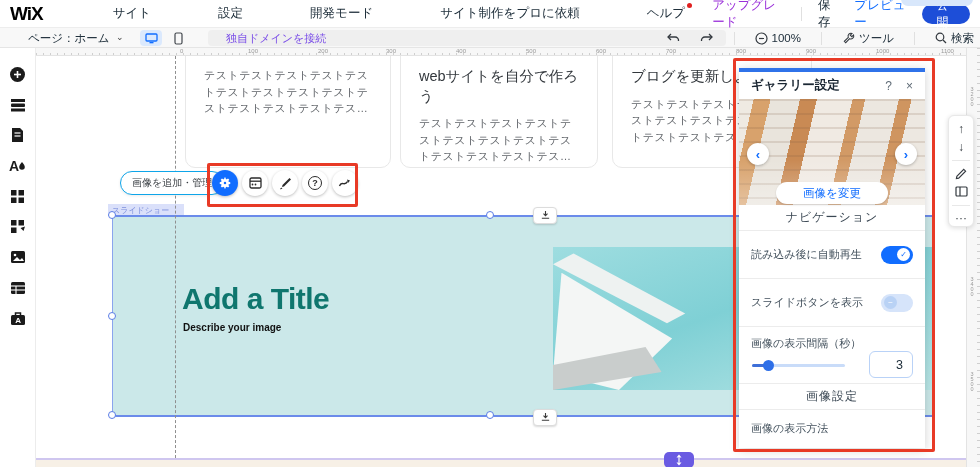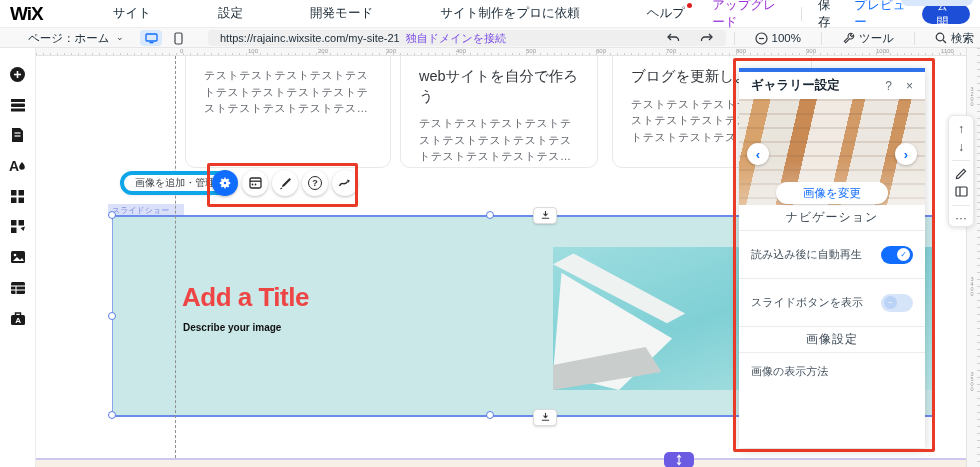--- a/index.html
+++ b/index.html
@@ -61,21 +61,21 @@
   .card { position:absolute; top:-14px; height:126px; background:#fff; border:1px solid #e8e8e8; border-radius:10px;
     padding:24px 18px 0 18px; z-index:1; }
   .card-1 { left:149px; width:206px; }
   .card-2 { left:364px; width:198px; }
   .card-3 { left:576px; width:200px; }
   .card-title { font-size:14.5px; color:#32373c; margin-bottom:9px; line-height:1.35; }
   .card-body { font-size:11px; color:#5f6368; line-height:1.5; letter-spacing:.5px;
     display:-webkit-box; -webkit-line-clamp:3; -webkit-box-orient:vertical; overflow:hidden; }
   
   .tooltip-pill { position:absolute; left:84px; top:115px; height:24px; padding:0 11px; background:#fff;
-    border:4px solid #0ea5e9; border-radius:12px; display:flex; align-items:center; font-size:10px;
+    border:1px solid #0ea5e9; border-radius:12px; display:flex; align-items:center; font-size:10px;
     color:#383d42; z-index:6; box-shadow:0 1px 3px rgba(0,0,0,.08); white-space:nowrap; }
   .el-toolbar { position:absolute; left:176px; top:114px; display:flex; gap:4px; z-index:6; }
   .circ { width:26px; height:26px; border-radius:50%; background:#fff; box-shadow:0 1px 3px rgba(0,0,0,.25);
     display:flex; align-items:center; justify-content:center; }
   .circ.active { background:#116dff; }
   .help-glyph { width:14px; height:14px; border:1.4px solid #2b2b2b; border-radius:50%; font-size:9px; font-weight:bold;
     display:flex; align-items:center; justify-content:center; color:#2b2b2b; }
   .redbox { position:absolute; border:3px solid #e83a26; z-index:7; border-radius:2px; }
   .redbox-toolbar { left:171px; top:107px; width:151px; height:44px; }
   
@@ -84,21 +84,21 @@
     overflow:hidden; white-space:nowrap; }
   .g-teal { position:absolute; left:76px; top:160px; width:821px; height:200px; background:#cbe8e9; z-index:1;
     border-left:1px solid #8aa4ee; }
   .sel-line { position:absolute; left:76px; width:821px; height:2px; background:#6b8bea; z-index:3; }
   .sel-top { top:159px; } .sel-bot { top:359px; }
   .handle { position:absolute; width:8px; height:8px; background:#fff; border:1.5px solid #5a7de6;
     border-radius:50%; z-index:6; }
   .stretch-btn { position:absolute; left:497px; width:24px; height:17px; background:#fff; border:1px solid #dcdcdc;
     border-radius:4px; z-index:6; display:flex; align-items:center; justify-content:center;
     box-shadow:0 1px 2px rgba(0,0,0,.15); }
-  .g-title { position:absolute; left:146px; top:226px; font-size:26px; font-weight:bold; color:#ef4444;
+  .g-title { position:absolute; left:146px; top:226px; font-size:30px; font-weight:bold; color:#0f766e;
     letter-spacing:-.5px; z-index:2; }
   .g-sub { position:absolute; left:147px; top:266px; font-size:10px; font-weight:bold; color:#111; z-index:2; }
   .g-img { position:absolute; left:517px; top:191px; width:380px; height:143px; z-index:2; overflow:hidden;
     background:linear-gradient(160deg,#9edde0 0%,#7fd0d5 45%,#b9e6e6 100%); }
   .g-s1 { position:absolute; left:0; top:0; width:60%; height:75%; background:#eef2f1;
     clip-path:polygon(0 16%, 9% 6%, 58% 62%, 50% 71%); }
   .g-s2 { position:absolute; left:0; top:18%; width:56%; height:82%; background:#f4f6f5;
     clip-path:polygon(4% 0, 56% 56%, 31% 100%, 0 86%); }
   .g-s3 { position:absolute; left:0; bottom:0; width:42%; height:30%; background:#c9cdcc;
     clip-path:polygon(0 42%, 58% 0, 68% 58%, 0 100%); }
@@ -190,21 +190,20 @@
         <rect x="1" y="1" width="11" height="7" rx="1" fill="none" stroke="#116dff" stroke-width="1.3"></rect>
         <rect x="4.5" y="9" width="4" height="1.3" fill="#116dff"></rect>
       </svg>
     </div>
     <div class="dev-icon mobile-btn">
       <svg width="9" height="13" viewBox="0 0 9 13">
         <rect x="1" y="1" width="7" height="11" rx="1.5" fill="none" stroke="#42474d" stroke-width="1.2"></rect>
       </svg>
     </div>
     <div class="url-pill">
-      <span class="url-text">https://rajainc.wixsite.com/my-site-21</span>
       <span class="domain-link">独自ドメインを接続</span>
     </div>
     <div class="nav-right">
       <span class="nav-ic">
         <svg width="14" height="12" viewBox="0 0 14 12">
           <path d="M5 2 L2 5 L5 8" fill="none" stroke="#33393f" stroke-width="1.3"></path>
           <path d="M2 5 h7 a3.5 3.5 0 0 1 3.5 4" fill="none" stroke="#33393f" stroke-width="1.3"></path>
         </svg>
       </span>
       <span class="nav-ic">
@@ -436,20 +435,28 @@
       <span class="toggle on">
         <span class="knob">✓</span>
       </span>
     </div>
     <div class="p-row">
       <span class="lbl">スライドボタンを表示</span>
       <span class="toggle off">
         <span class="knob">−</span>
       </span>
     </div>
+    <div class="slider-block">
+      <div class="slider-lbl">画像の表示間隔（秒）</div>
+      <div class="slider-track">
+        <div class="slider-fill"></div>
+        <div class="slider-thumb"></div>
+      </div>
+      <div class="num-input">3</div>
+    </div>
     <div class="sect-head">画像設定</div>
     <div class="p-plain">画像の表示方法</div>
   </div>
   <div class="redbox redbox-panel"></div>
 
   <div class="floatbar">
     <div class="fb-ic">↑</div>
     <div class="fb-ic">↓</div>
     <div class="fb-div"></div>
     <div class="fb-ic">

